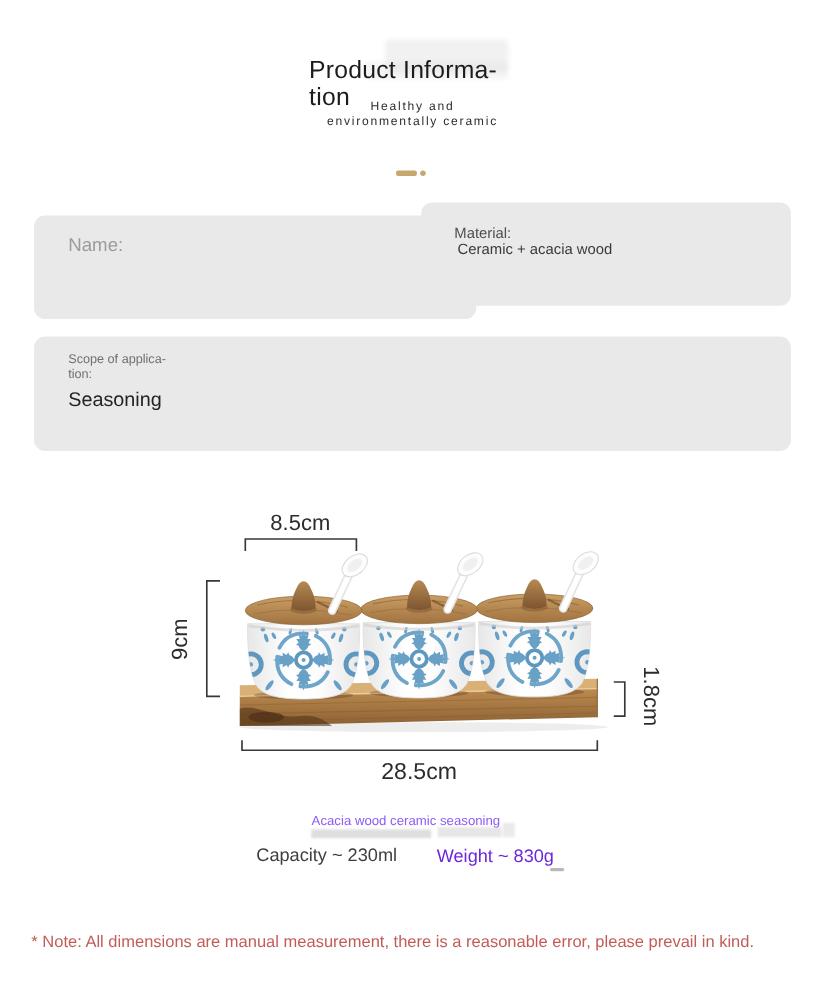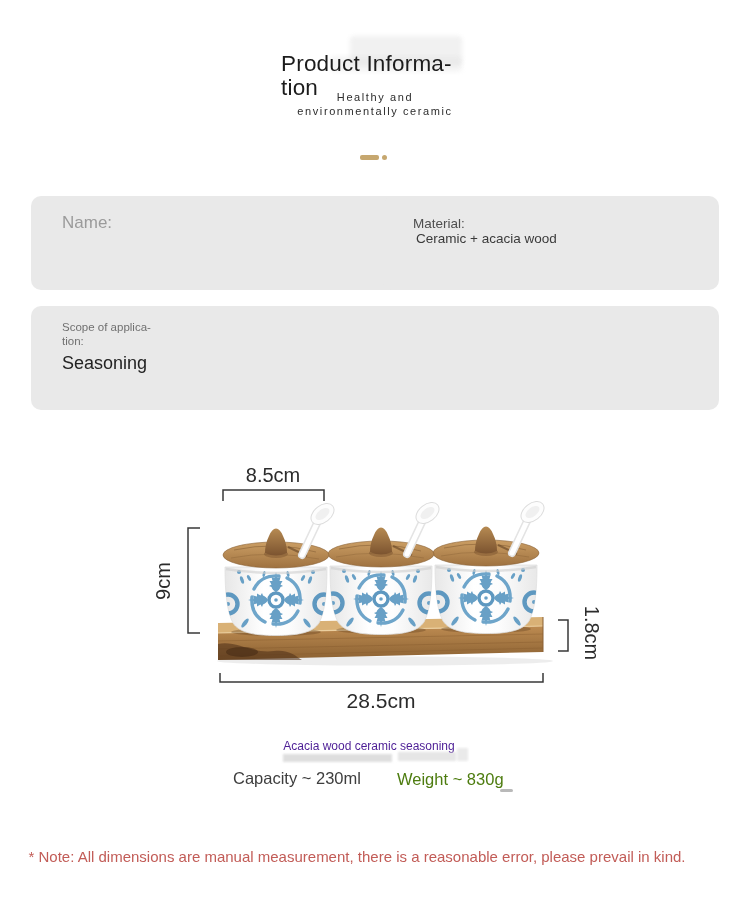--- a/index.html
+++ b/index.html
@@ -18,42 +18,42 @@
   .divider-dash { position:absolute; left:360px; top:155px; width:19px; height:4.5px;
                   border-radius:2px; background:#c6a76f; }
   .divider-dot { position:absolute; left:381.5px; top:154.5px; width:5.5px; height:5.5px;
                  border-radius:50%; background:#c6a76f; }
 
   
   .info-box { position:absolute; background:#e9e9e9; border-radius:10px; }
   .box-name { left:31px; top:196px; width:402px; height:94px; padding:17px 0 0 31px; }
   .box-name .label { font-size:17px; color:#9b9b9b; }
   .box-name .value { margin-top:7px; font-size:13px; line-height:14.5px; color:#3a3a3a; width:208px; }
-  .box-material { left:383px; top:196px; width:336px; height:94px; padding:20px 0 0 30px; }
+  .box-material { left:383px; top:184px; width:336px; height:94px; padding:20px 0 0 30px; }
   .box-material .label { font-size:13.5px; color:#4f4f4f; }
   .box-material .value { padding-left:3px; font-size:13.5px; color:#3a3a3a; }
   .box-scope { left:31px; top:306px; width:688px; height:104px; padding:14px 0 0 31px; }
   .box-scope .label { font-size:11.5px; line-height:14px; color:#707070; }
   .box-scope .value { margin-top:5px; font-size:18px; color:#232323; }
 
   
   .figure { position:absolute; left:150px; top:450px; width:460px; height:285px; }
   .dim-text { font-family:"Liberation Sans", sans-serif; font-size:20px; fill:#2c2c2c; }
 
   
   .caption { position:absolute; left:219px; top:739px; width:300px; text-align:center;
-             font-size:12px; color:#4c1d95; }
+             font-size:12px; color:#8b5cf6; }
   .cap-smudge-1 { position:absolute; left:283px; top:754px; width:109px; height:8px;
                   background:#c9c9c9; opacity:.6; filter:blur(1px); }
   .cap-smudge-2 { position:absolute; left:398px; top:752px; width:58px; height:9px;
                   background:#d2d2d2; opacity:.55; filter:blur(1px); }
   .cap-smudge-3 { position:absolute; left:457px; top:748px; width:11px; height:13px;
                   background:#d6d6d6; opacity:.5; filter:blur(1px); }
   .capacity { position:absolute; left:233px; top:769px; font-size:16.5px; color:#3e3e3e; }
-  .weight { position:absolute; left:397px; top:770px; font-size:16.5px; color:#4d7c0f; }
+  .weight { position:absolute; left:397px; top:770px; font-size:16.5px; color:#6d28d9; }
   .g-underline { position:absolute; left:500px; top:789px; width:13px; height:3px;
                  background:#a8a8a8; border-radius:2px; opacity:.8; }
   .note { position:absolute; left:0; top:848px; width:714px; text-align:center;
           font-size:15px; color:#c25c57; }
 </style>
 </head>
 <body>
 
 <div class="page">
 

